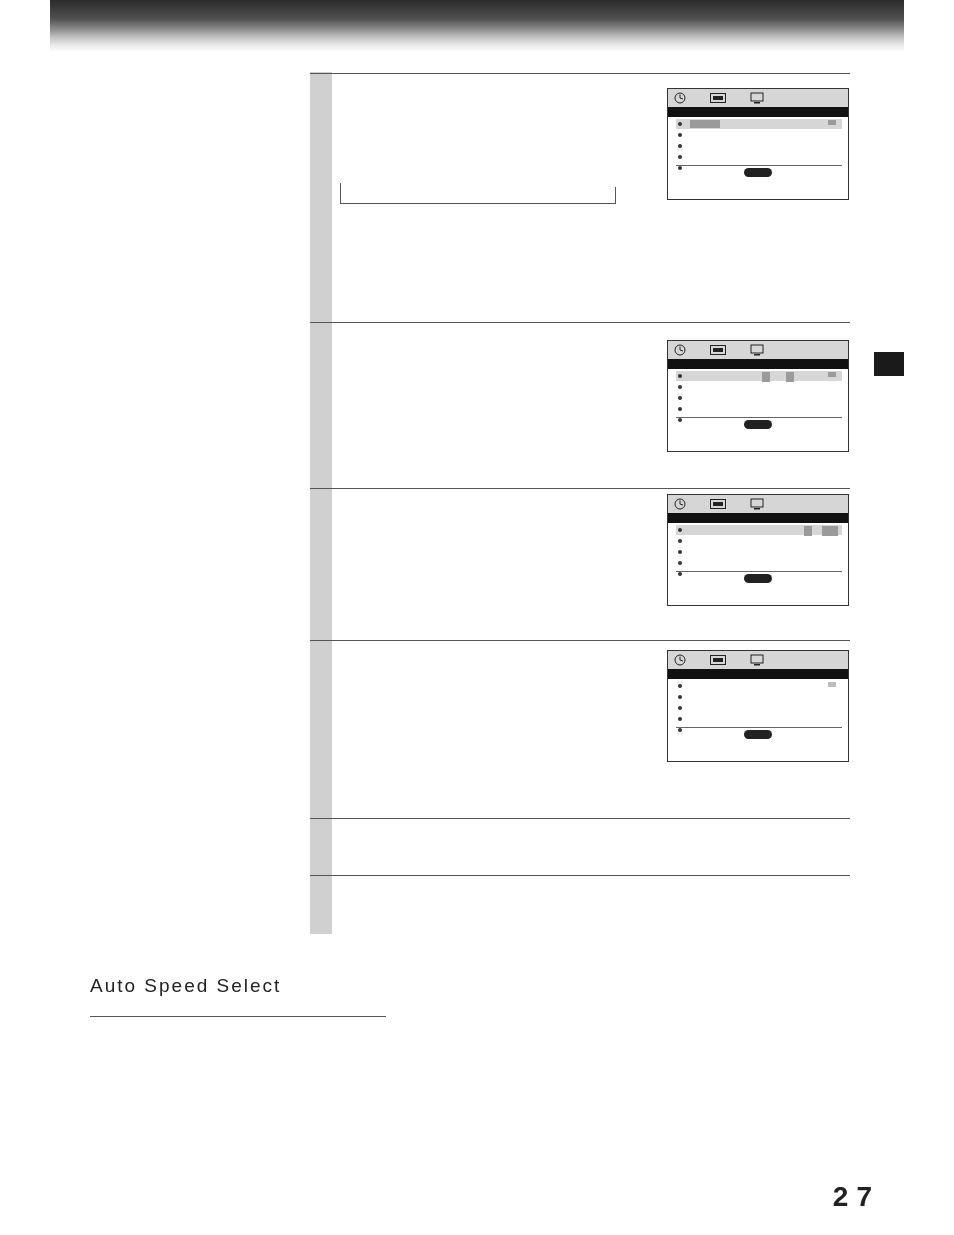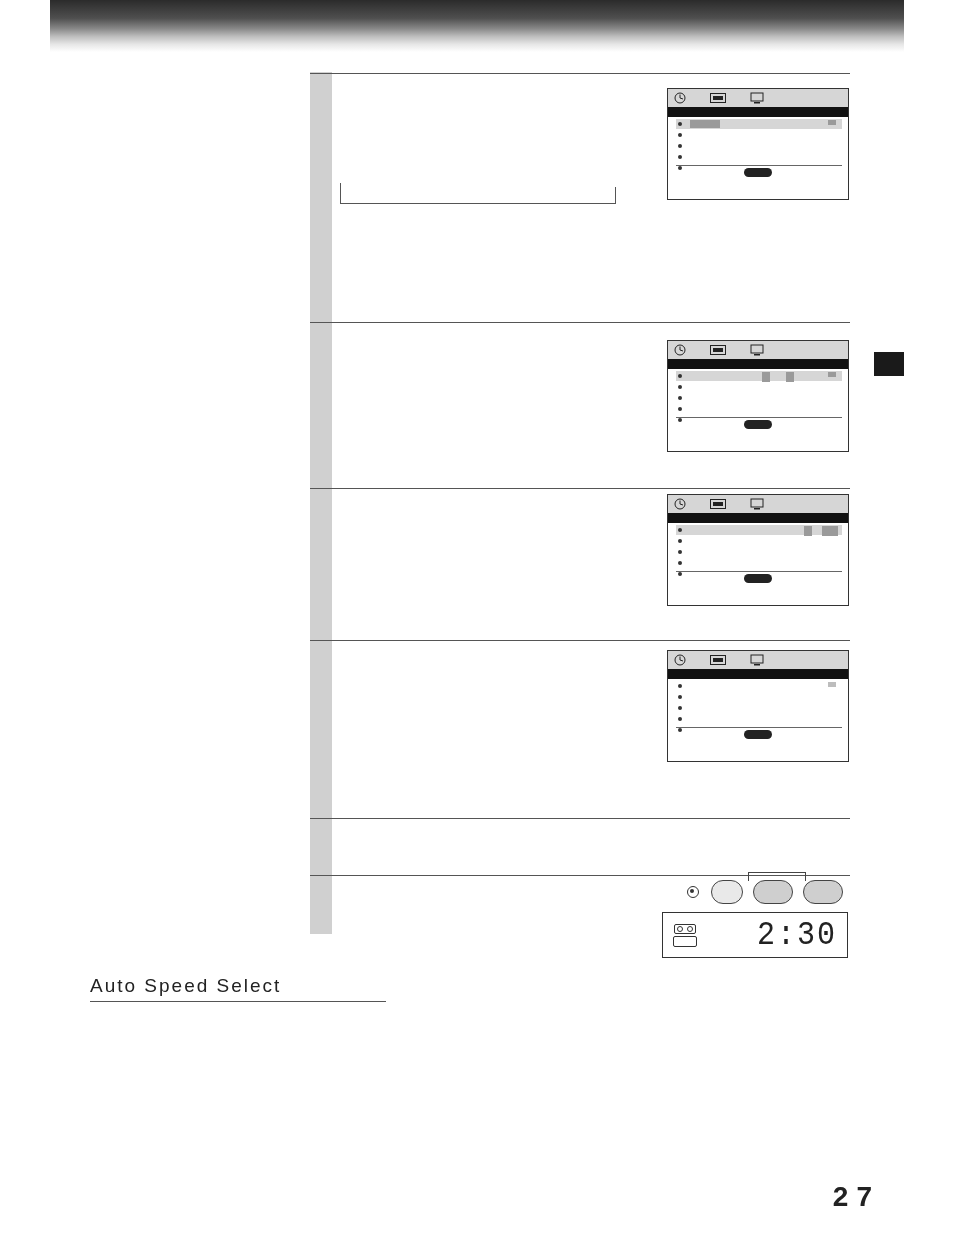--- a/index.html
+++ b/index.html
@@ -18,21 +18,21 @@
   .hr.r4{top:818px;}
   .hr.r5{top:875px;}
   
   .tab{position:absolute;right:50px;top:352px;width:30px;height:24px;background:#1a1a1a;}
   
   .bracket{position:absolute;left:340px;top:187px;width:274px;height:16px;
     border-left:1.5px solid #555;border-bottom:1.5px solid #555;border-right:1.5px solid #555;}
   .bracket::before{content:"";position:absolute;left:-1.5px;top:-4px;width:0;height:4px;border-left:1.5px solid #555;}
   
   .auto{position:absolute;left:90px;top:975px;font-size:19px;letter-spacing:2px;color:#222;
-        border-bottom:1px solid #555;width:296px;padding-bottom:4px;}
+        border-bottom:1px solid #555;width:296px;padding-bottom:19px;}
   
   .pn{position:absolute;right:74px;bottom:22px;font-size:28px;letter-spacing:8px;font-weight:bold;color:#222;}
 
   
   .mini{position:absolute;width:180px;height:110px;border:1.5px solid #333;background:#fff;}
   .mini .titlebar{height:18px;background:#d6d6d6;display:flex;align-items:center;gap:24px;padding:0 6px;}
   .mini .icon{display:inline-flex;align-items:center;justify-content:center;}
   .mini .blackbar{height:10px;background:#111;}
   .mini .body{position:relative;height:64px;}
   .mini .row{position:absolute;left:8px;right:6px;height:10px;}
@@ -226,33 +226,17 @@
       <span class="dot" style="top:5px;"></span>
       <span class="dot" style="top:16px;"></span>
       <span class="dot" style="top:27px;"></span>
       <span class="dot" style="top:38px;"></span>
       <span class="dot" style="top:49px;"></span>
       <div class="bline"></div>
       <div class="btn"></div>
     </div>
   </div>
 
-  <div class="remote">
-    <div class="link"></div>
-    <div class="btns">
-      <span class="rec"></span>
-      <span class="rb sm"></span>
-      <span class="rb sel"></span>
-      <span class="rb sel"></span>
-    </div>
-    <div class="disp">
-      <span class="cass">
-        <span class="top"></span>
-          <span class="bot"></span>
-      </span>
-      <span class="time">2:30</span>
-    </div>
-  </div>
 
   <div class="auto">Auto Speed Select</div>
 
   <div class="pn">27</div>
 </div>
 
 </body></html>

